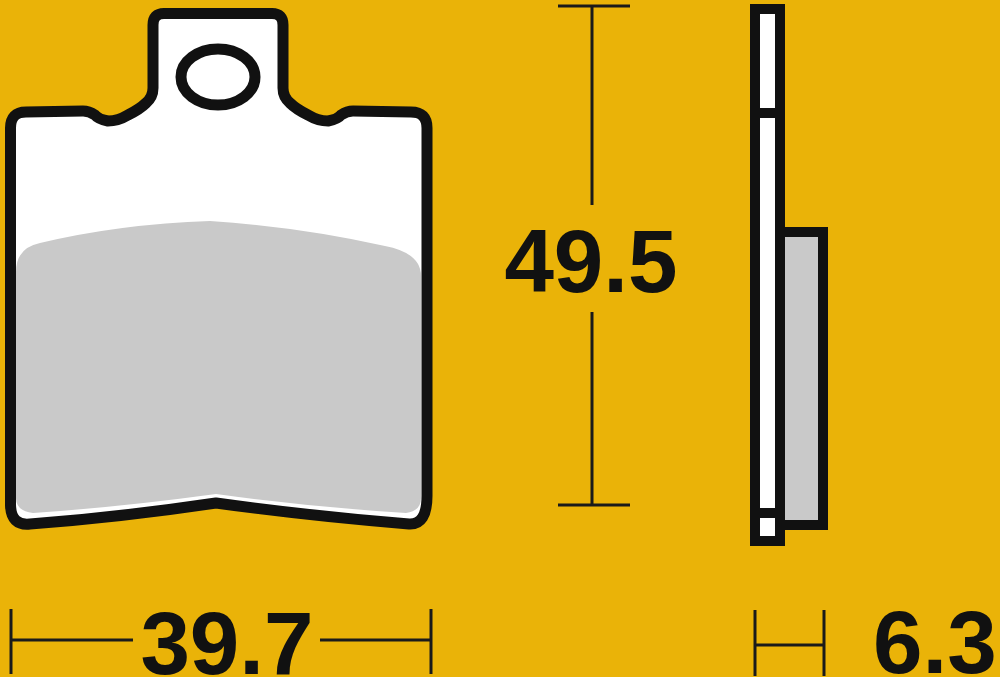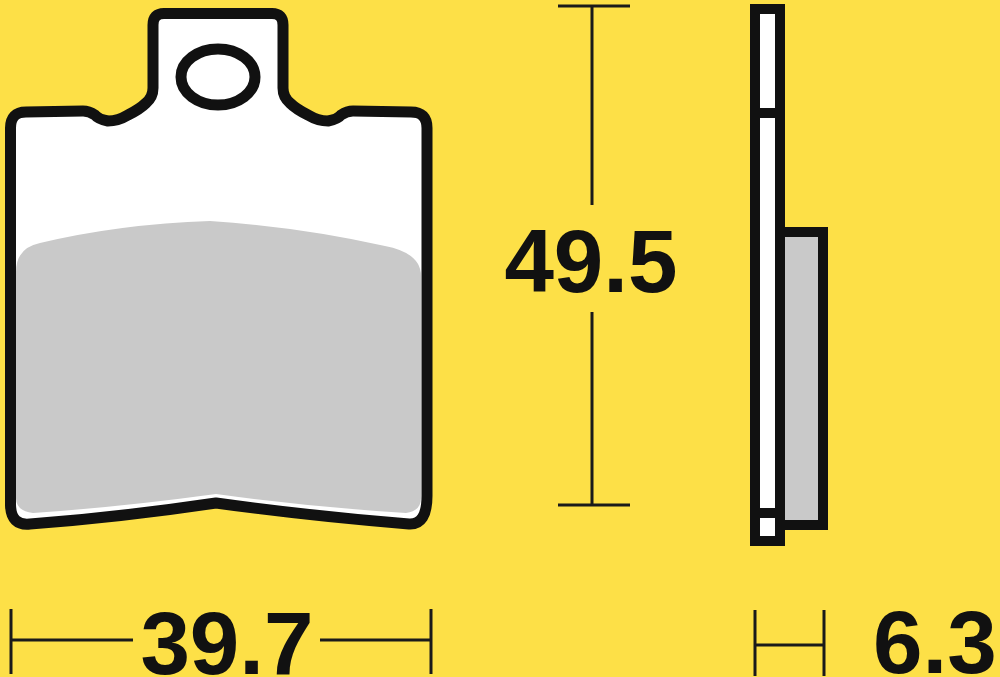--- a/index.html
+++ b/index.html
@@ -1,21 +1,21 @@
 <!DOCTYPE html>
 <html><head>
 <meta charset="utf-8">
 <style>
   html, body { margin: 0; padding: 0; }
   body { background: #ffffff; }
   .canvas {
     position: relative;
     width: 1000px;
     height: 677px;
-    background: #fde047;
+    background: #eab308;
     overflow: hidden;
   }
   svg { display: block; }
   .outline {
     fill: #ffffff;
     stroke: #111111;
     stroke-width: 11;
     stroke-linejoin: round;
     stroke-linecap: round;
   }

